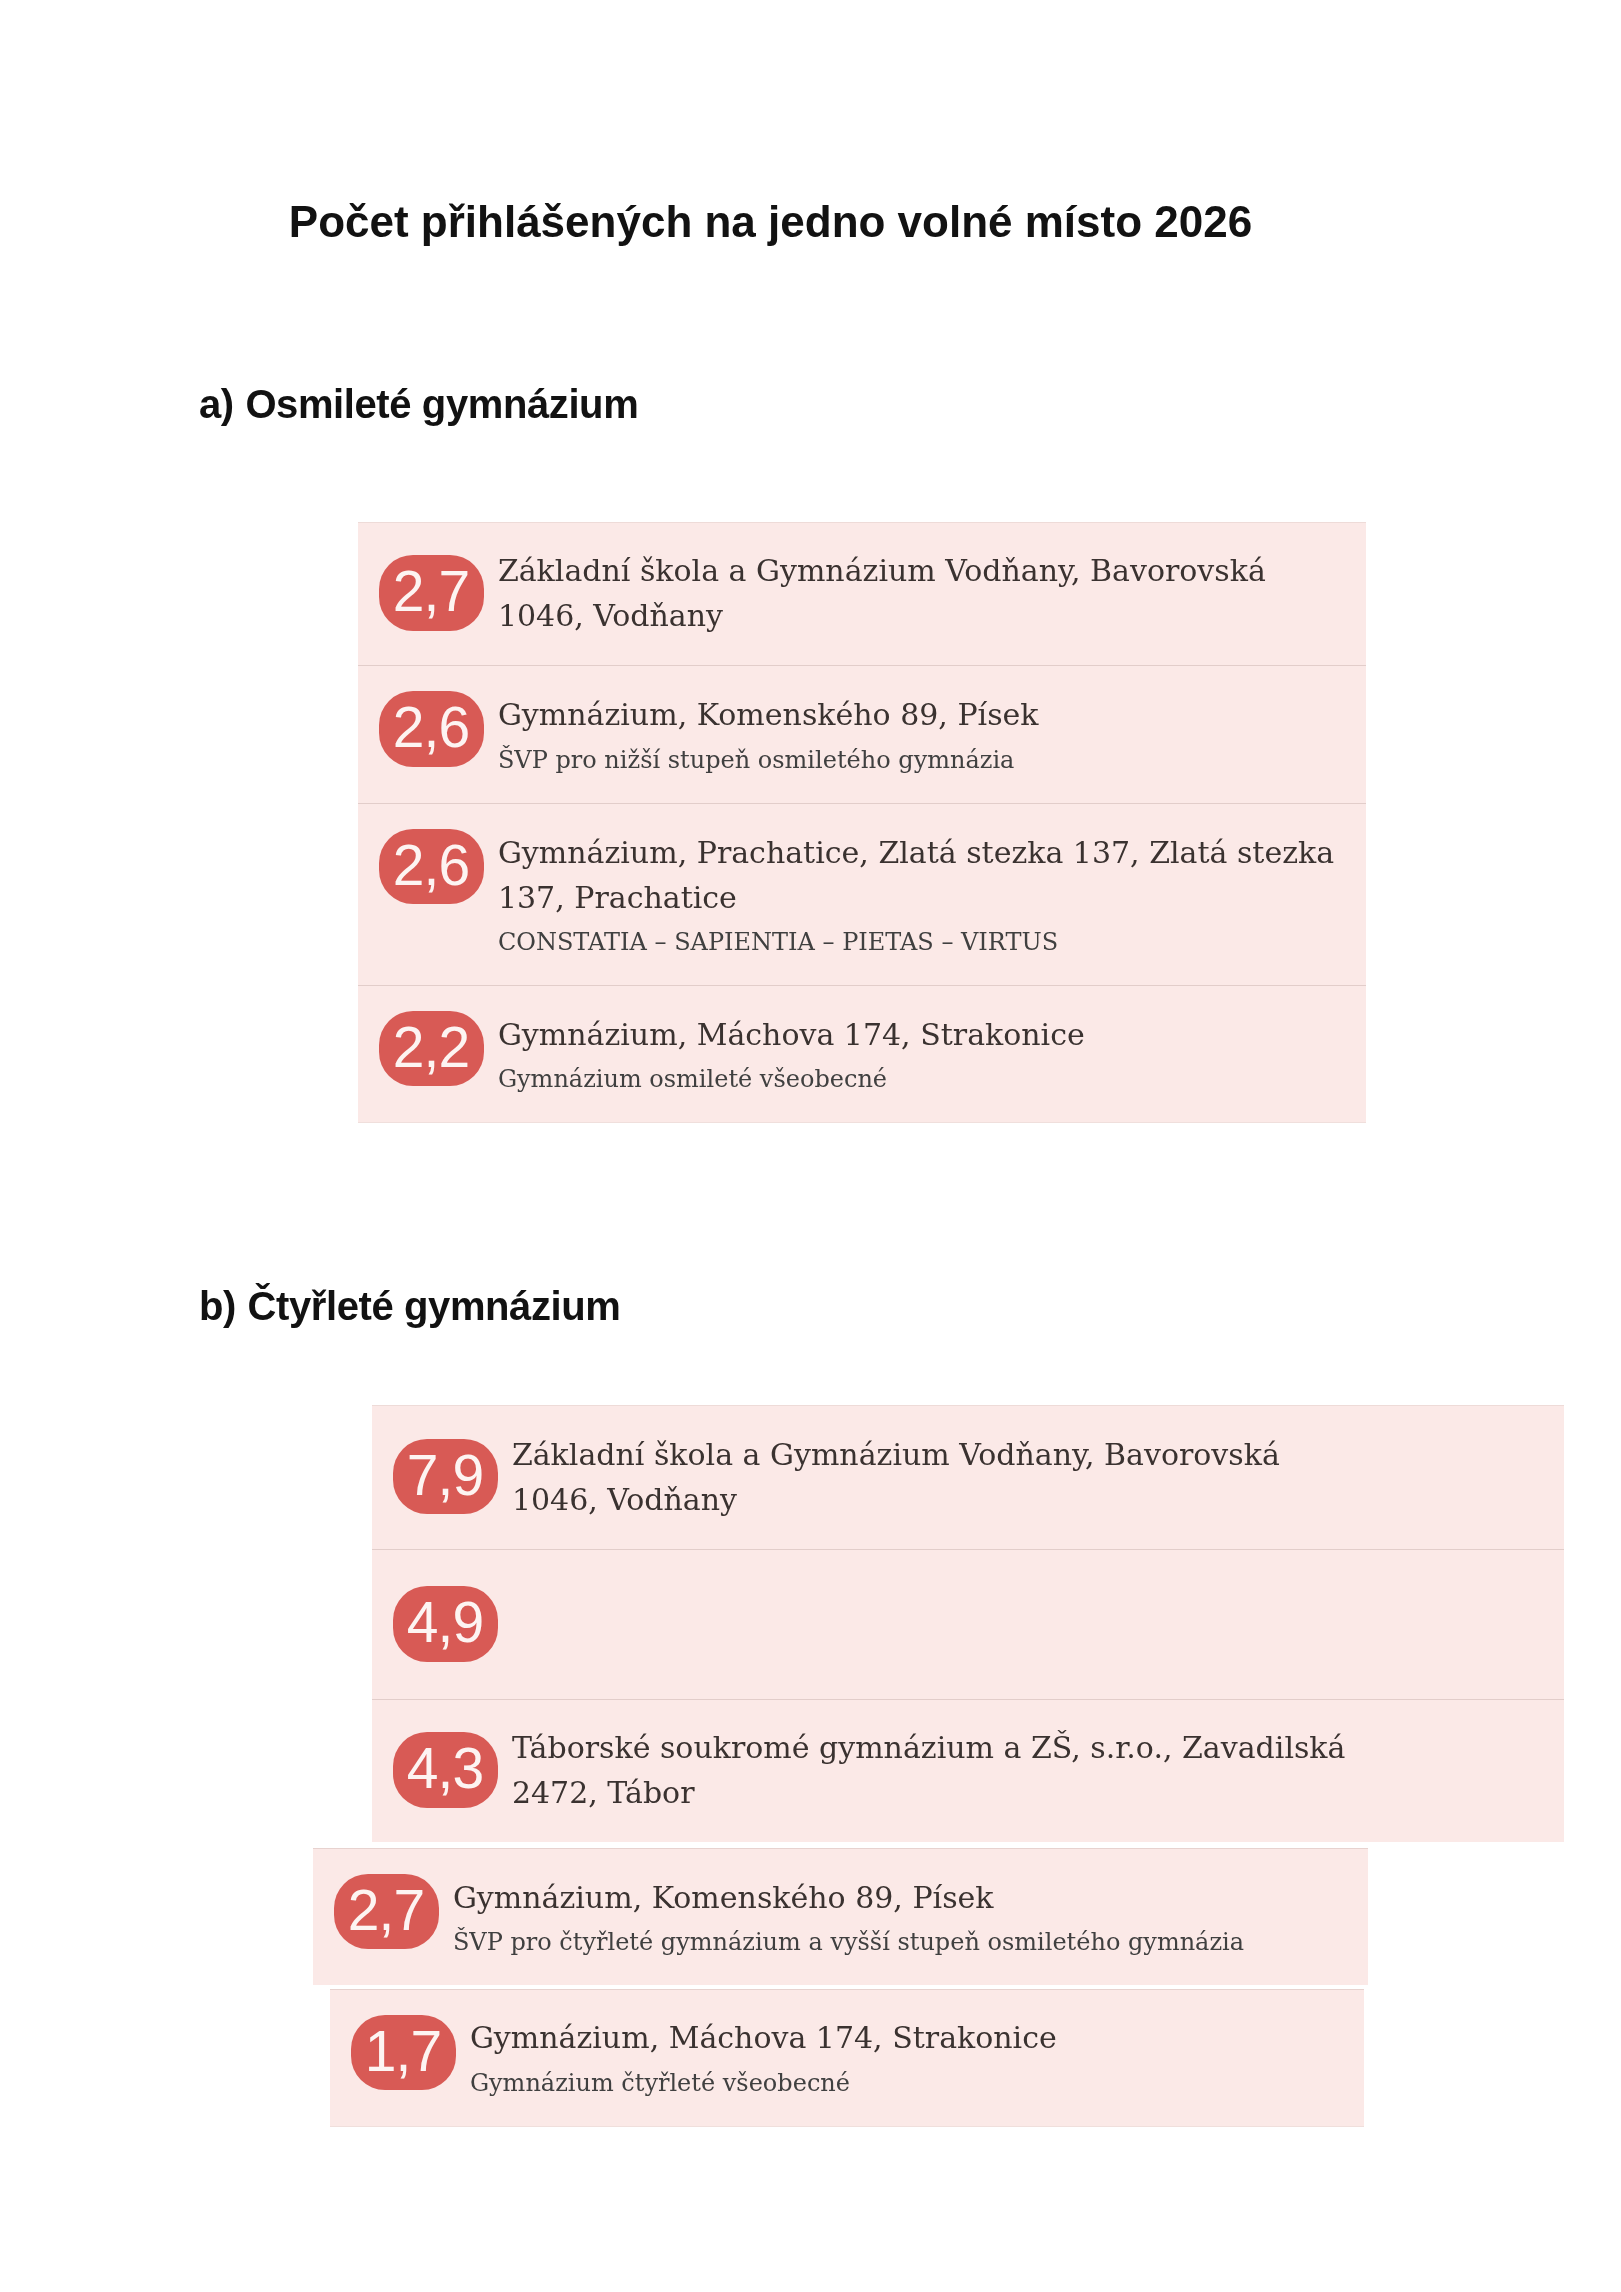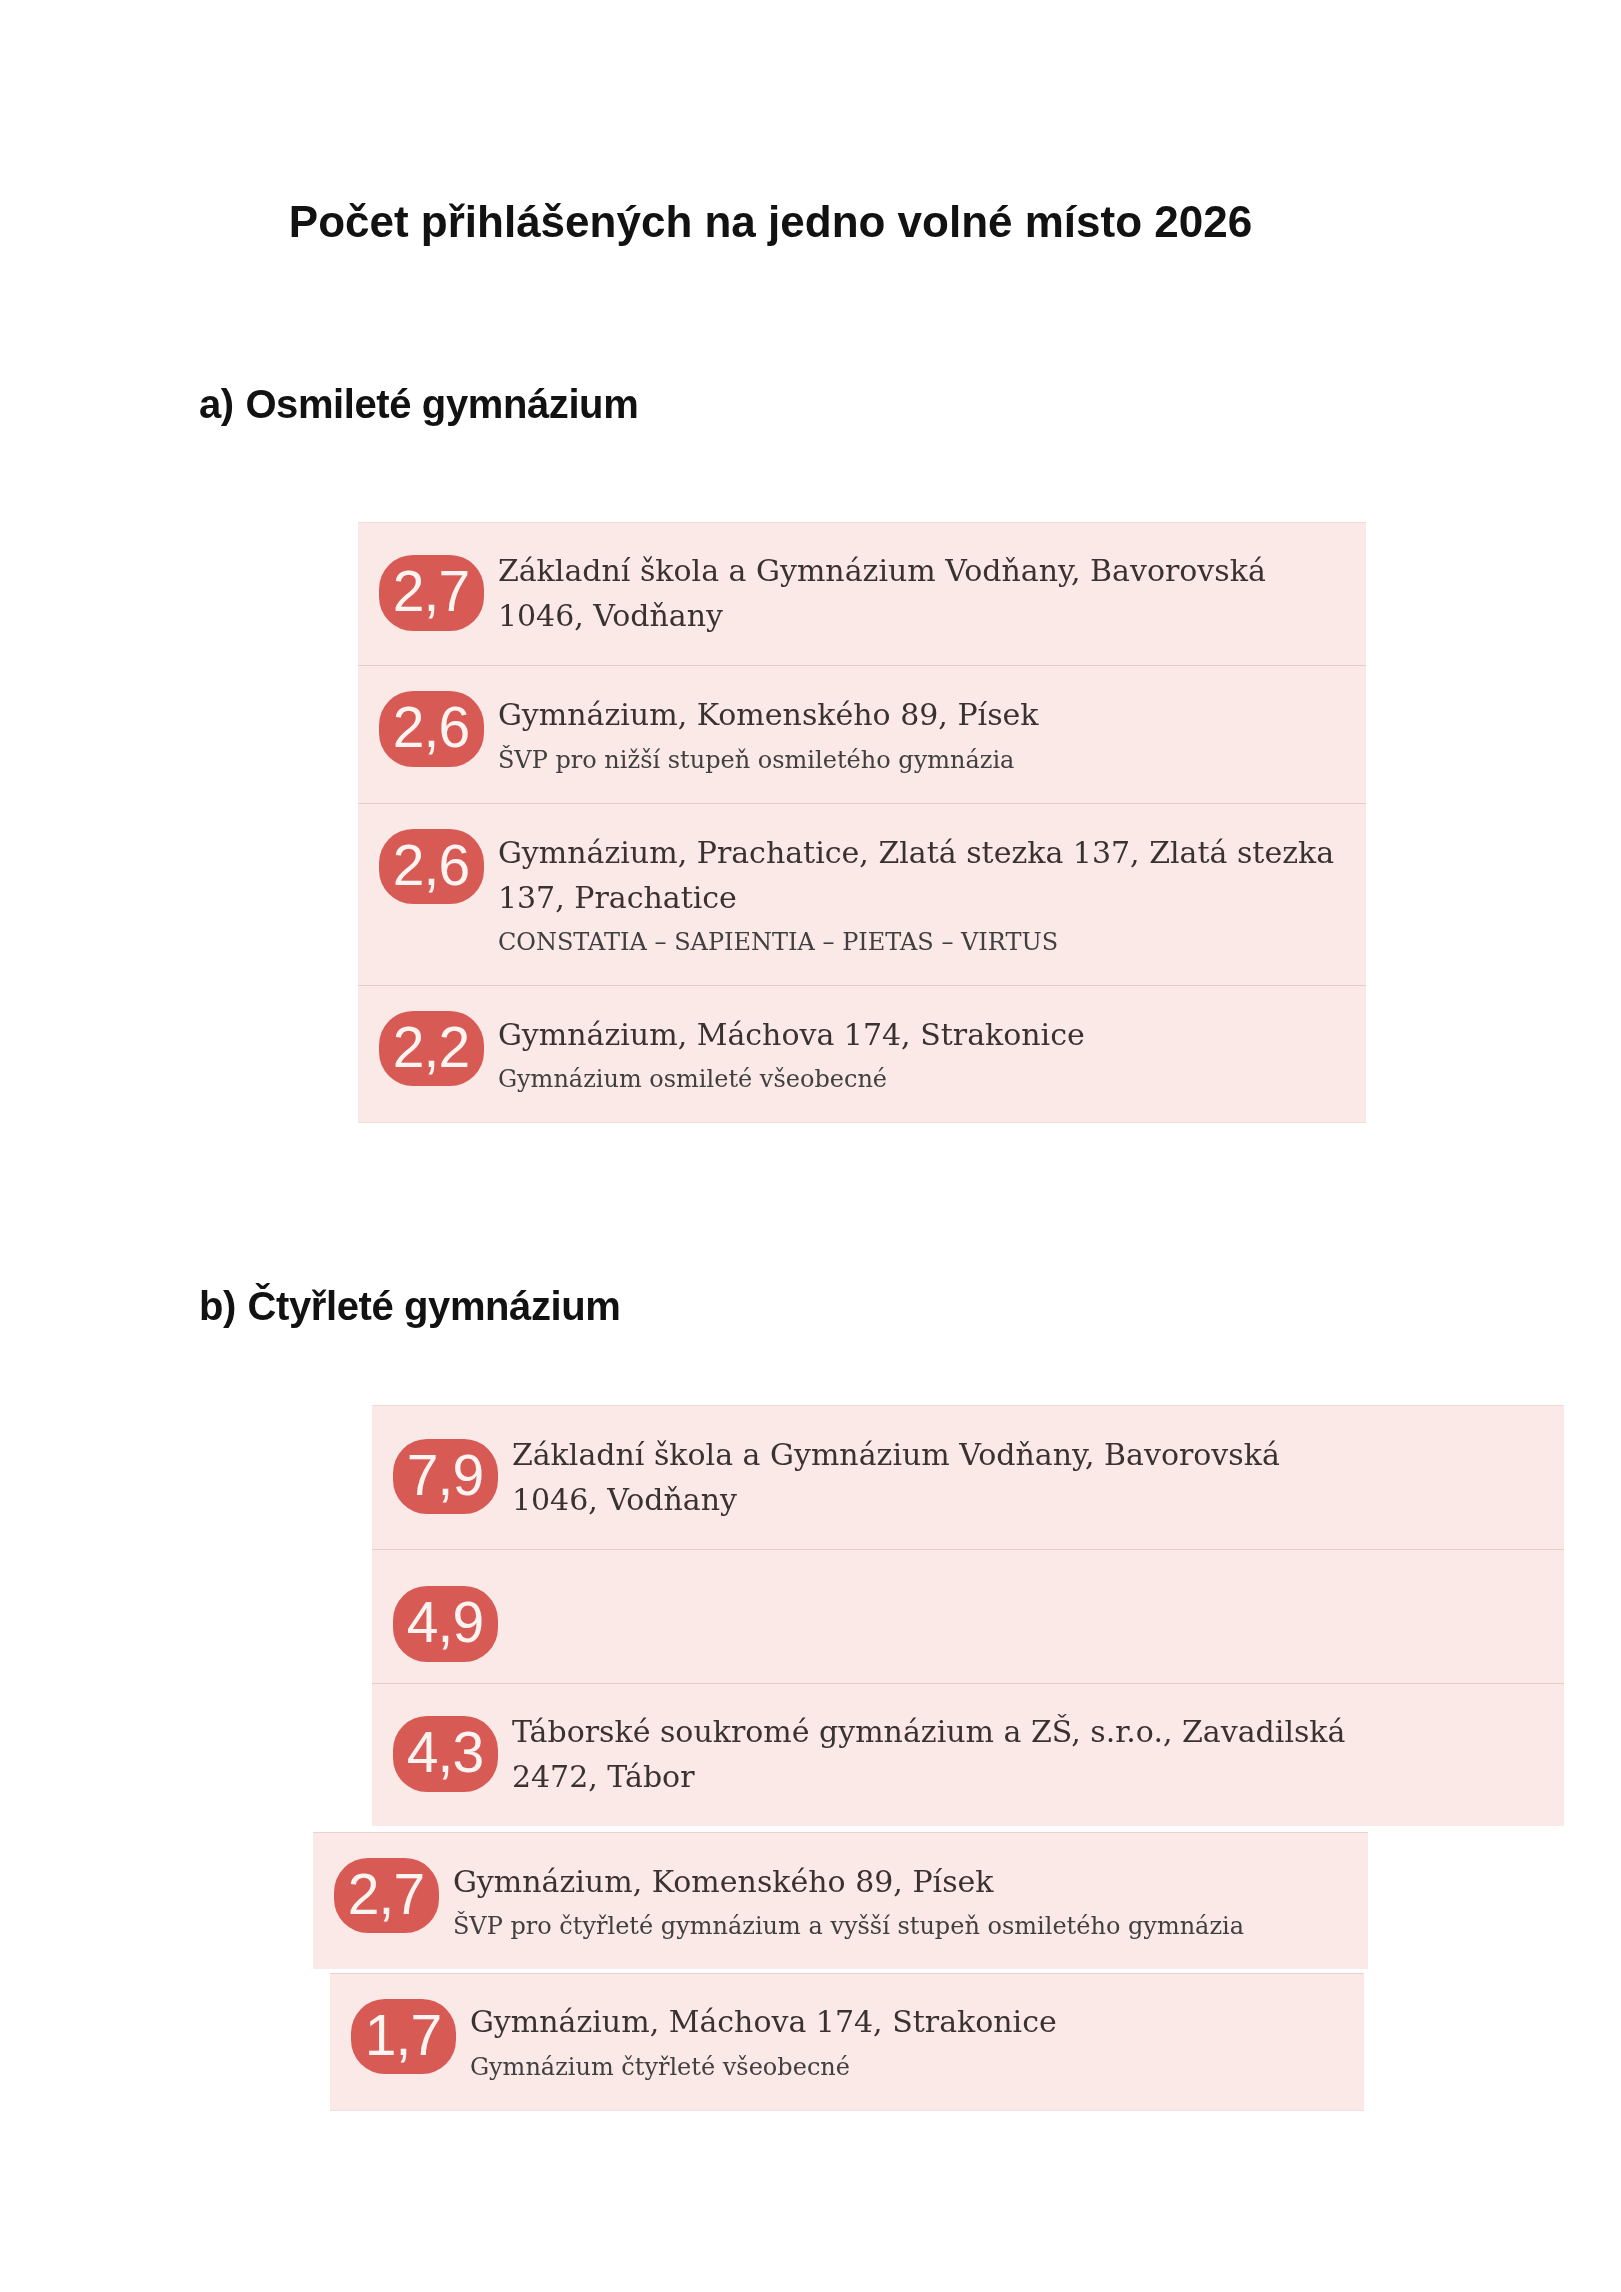--- a/index.html
+++ b/index.html
@@ -41,21 +41,21 @@
   }
   .row.no-sub  { align-items:center; }
   .row.has-sub { align-items:flex-start; }
   .row + .row  { border-top:1.8px solid #e2cdca; }
   .rows .row:first-child { border-top:1.8px solid #eedbd8; }
   .rows .row:last-child  { border-bottom:1.8px solid #f0dfdc; }
 
   .sec-a .row { margin-left:358px; width:1008px; }
   .sec-b .row { margin-left:372px; width:1192px; }
   
-  .sec-b .row:nth-child(2) { padding-top:36px; padding-bottom:21px; }
+  .sec-b .row:nth-child(2) { padding-top:36px; padding-bottom:37px; }
   .sec-b .row:nth-child(4) { margin-left:313px; width:1055px; margin-top:5.4px;
                              border-top:1.8px solid #e7d2cf; }
   .sec-b .row:nth-child(5) { margin-left:330px; width:1034px; margin-top:3.6px;
                              border-top:1.8px solid #e7d2cf; }
 
   .badge {
     flex:none;
     width:105px; height:72px;
     margin-right:14.3px;
     border-radius:34px;

